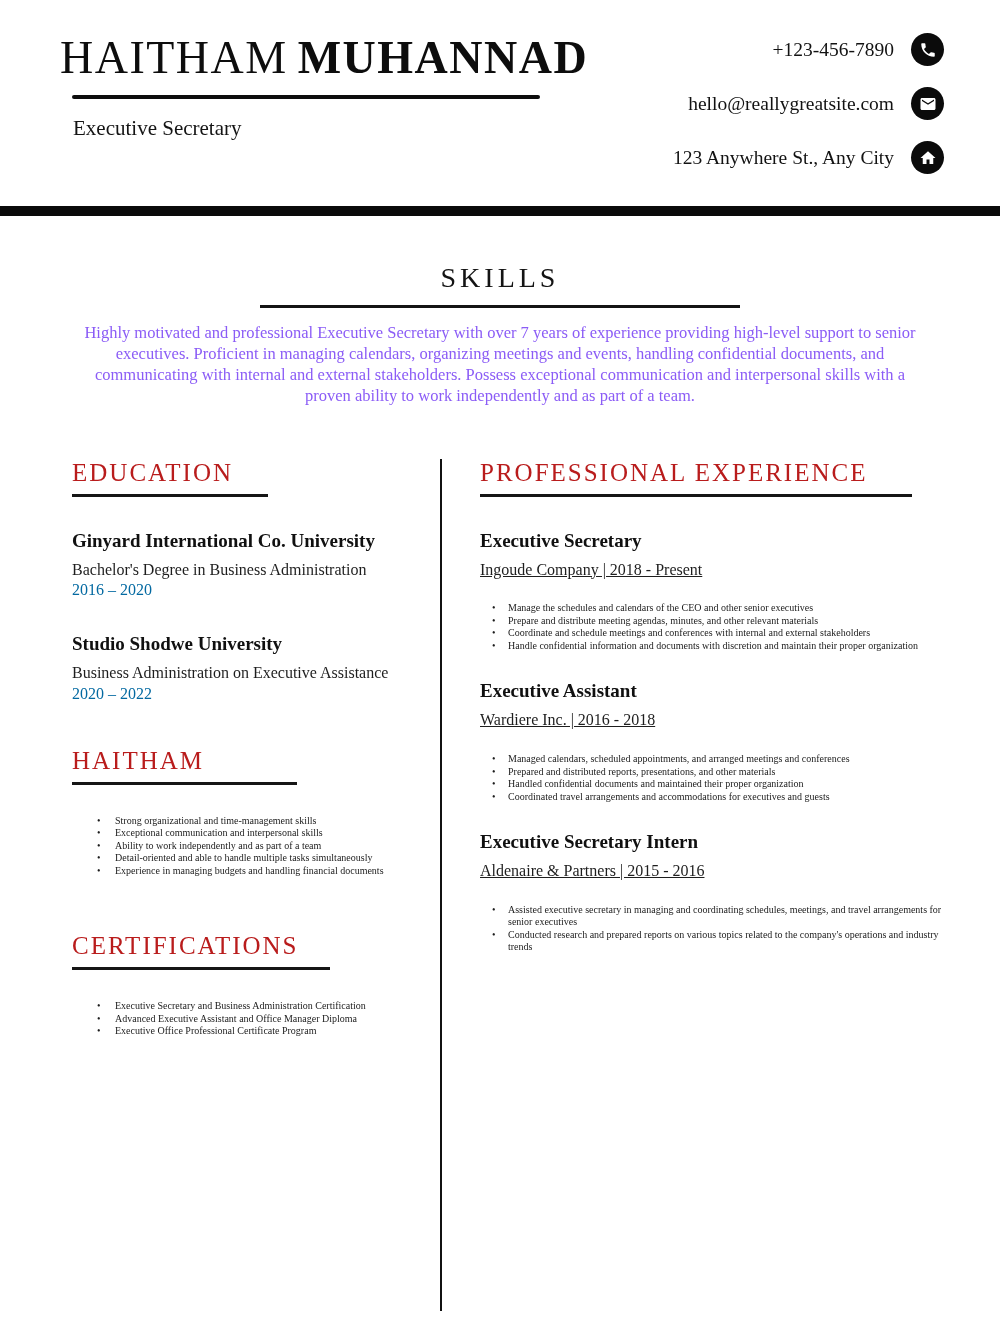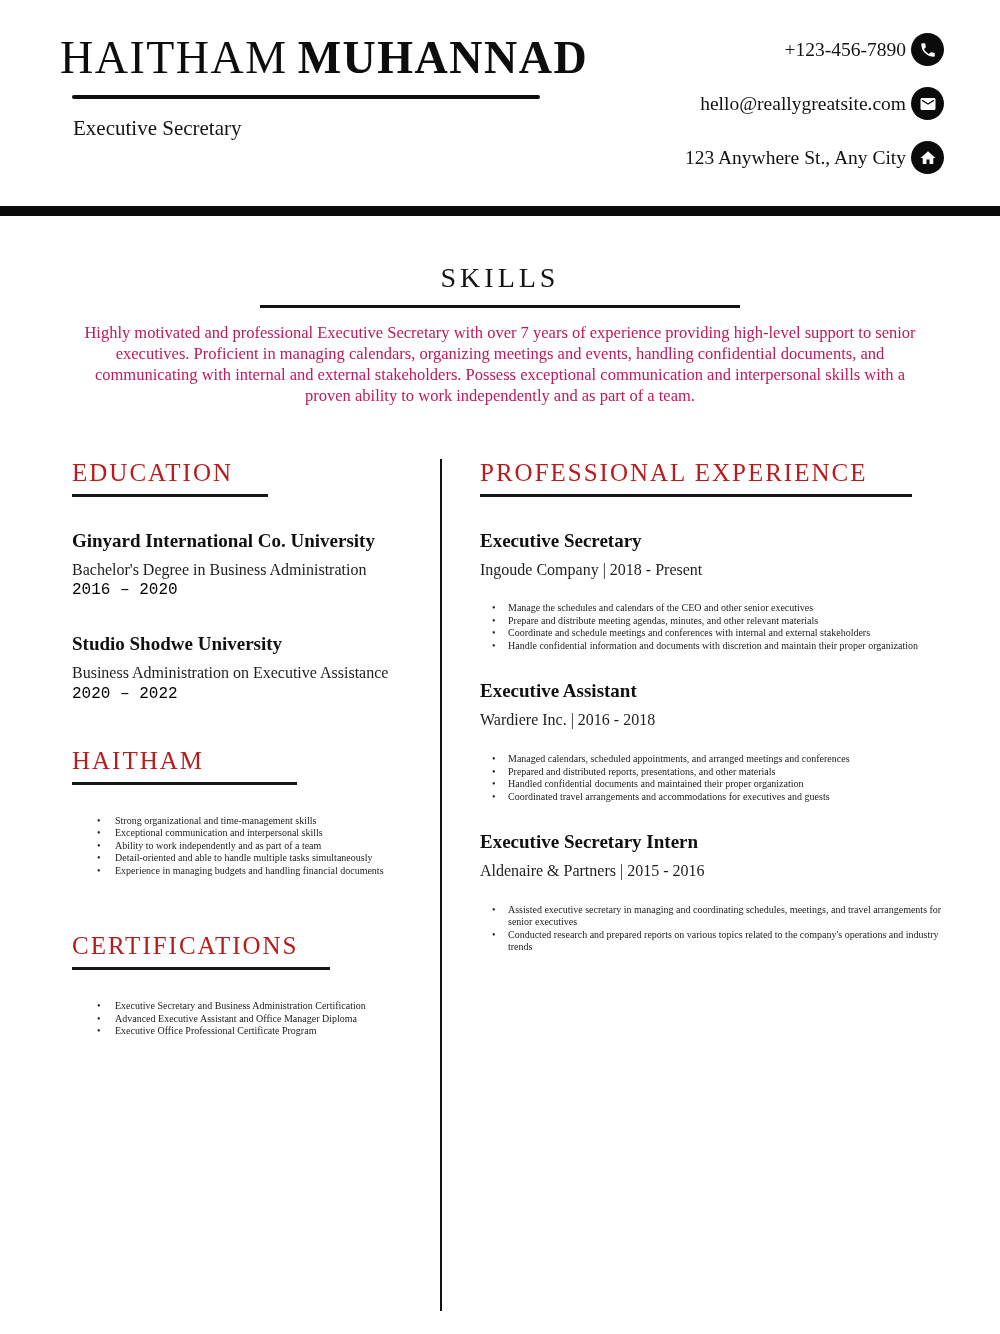--- a/index.html
+++ b/index.html
@@ -10,67 +10,67 @@
   }
   .page{position:relative;width:1000px;height:1334px;overflow:hidden;background:#fff;}
 
   
   .header{display:flex;justify-content:space-between;padding:30px 56px 0 60px;height:176px;box-sizing:content-box;}
   .name{font-size:46px;line-height:56px;letter-spacing:1.5px;font-weight:400;color:#0d0d0d;white-space:nowrap;}
   .name .last{font-weight:700;margin-left:10px;}
   .name-rule{width:468px;height:4px;background:#0d0d0d;border-radius:2px;margin:9px 0 0 12px;}
   .job-title{font-size:21px;margin:17px 0 0 13px;color:#141414;}
   .contact{display:flex;flex-direction:column;align-items:flex-end;padding-top:3px;}
-  .contact-row{display:flex;align-items:center;gap:5px;margin-bottom:21px;height:33px;}
+  .contact-row{display:flex;align-items:center;gap:17px;margin-bottom:21px;height:33px;}
   .contact-text{font-size:19.5px;color:#121212;white-space:nowrap;}
   .icon-circle{width:33px;height:33px;border-radius:50%;background:#0b0b0b;display:flex;align-items:center;justify-content:center;flex:0 0 auto;}
   .icon-circle svg{display:block;}
 
   
   .black-bar{width:100%;height:10px;background:#0a0a0a;}
 
   
   .summary{text-align:center;padding-top:46px;}
   .summary h2{margin:0;font-size:28px;font-weight:400;letter-spacing:4px;color:#141414;}
   .summary-rule{width:480px;height:3px;background:#141414;margin:11px auto 0;}
-  .summary p{width:848px;margin:15px auto 12px;font-size:16.5px;line-height:1.27;color:#be185d;}
+  .summary p{width:848px;margin:15px auto 12px;font-size:16.5px;line-height:1.27;color:#8b5cf6;}
 
   
   .columns{display:flex;margin-top:52px;padding:0 50px 0 72px;min-height:852px;box-sizing:border-box;}
   .col-left{width:340px;flex:0 0 auto;}
   .v-divider{width:2px;background:#111;margin-left:28px;flex:0 0 auto;}
   .col-right{width:470px;margin-left:38px;flex:0 0 auto;}
 
   .section h3{margin:0;font-size:25px;font-weight:400;letter-spacing:2px;color:#b91c1c;white-space:nowrap;}
   .section-rule{height:3px;background:#161616;margin-top:7px;}
   .rule-education{width:196px;}
   .rule-skills{width:225px;}
   .rule-certifications{width:258px;}
   .rule-experience{width:432px;}
 
   .edu-entry{margin-top:33px;}
   .edu-entry + .edu-entry{margin-top:32px;}
   .edu-school{font-size:19px;font-weight:700;color:#101010;line-height:1.2;}
   .edu-degree{font-size:16px;margin-top:7px;line-height:1.3;color:#1e1e1e;}
-  .edu-years{font-size:16px;line-height:1.3;color:#000000;font-family:Liberation Mono, monospace;}
+  .edu-years{font-size:16px;line-height:1.3;color:#0369a1;}
 
   .bullets{margin-top:30px;}
   .col-left .bullets{margin-left:25px;}
   .col-right .bullets{margin-top:22px;margin-left:12px;}
   .bullet-item{position:relative;padding-left:18px;font-size:10px;line-height:1.25;color:#1b1b1b;}
   .col-right .bullet-item{padding-left:16px;max-width:448px;}
   .bullet-item::before{content:"\2022";position:absolute;left:0;top:0;}
 
   .skills-section{margin-top:42px;}
   .certs-section{margin-top:55px;}
 
   .job{margin-top:33px;}
   .job + .job{margin-top:28px;}
   .job-name{font-size:19px;font-weight:700;color:#101010;line-height:1.2;}
-  .job-company{font-size:16px;margin-top:7px;color:#1e1e1e;line-height:1.3;}
+  .job-company{font-size:16px;margin-top:7px;color:#1e1e1e;line-height:1.3;text-decoration:underline;}
 </style>
 </head>
 <body>
 
 <div class="page">
 
   <header class="header">
     <div>
       <div class="name">
         <span>HAITHAM</span><span class="last">MUHANNAD</span>

